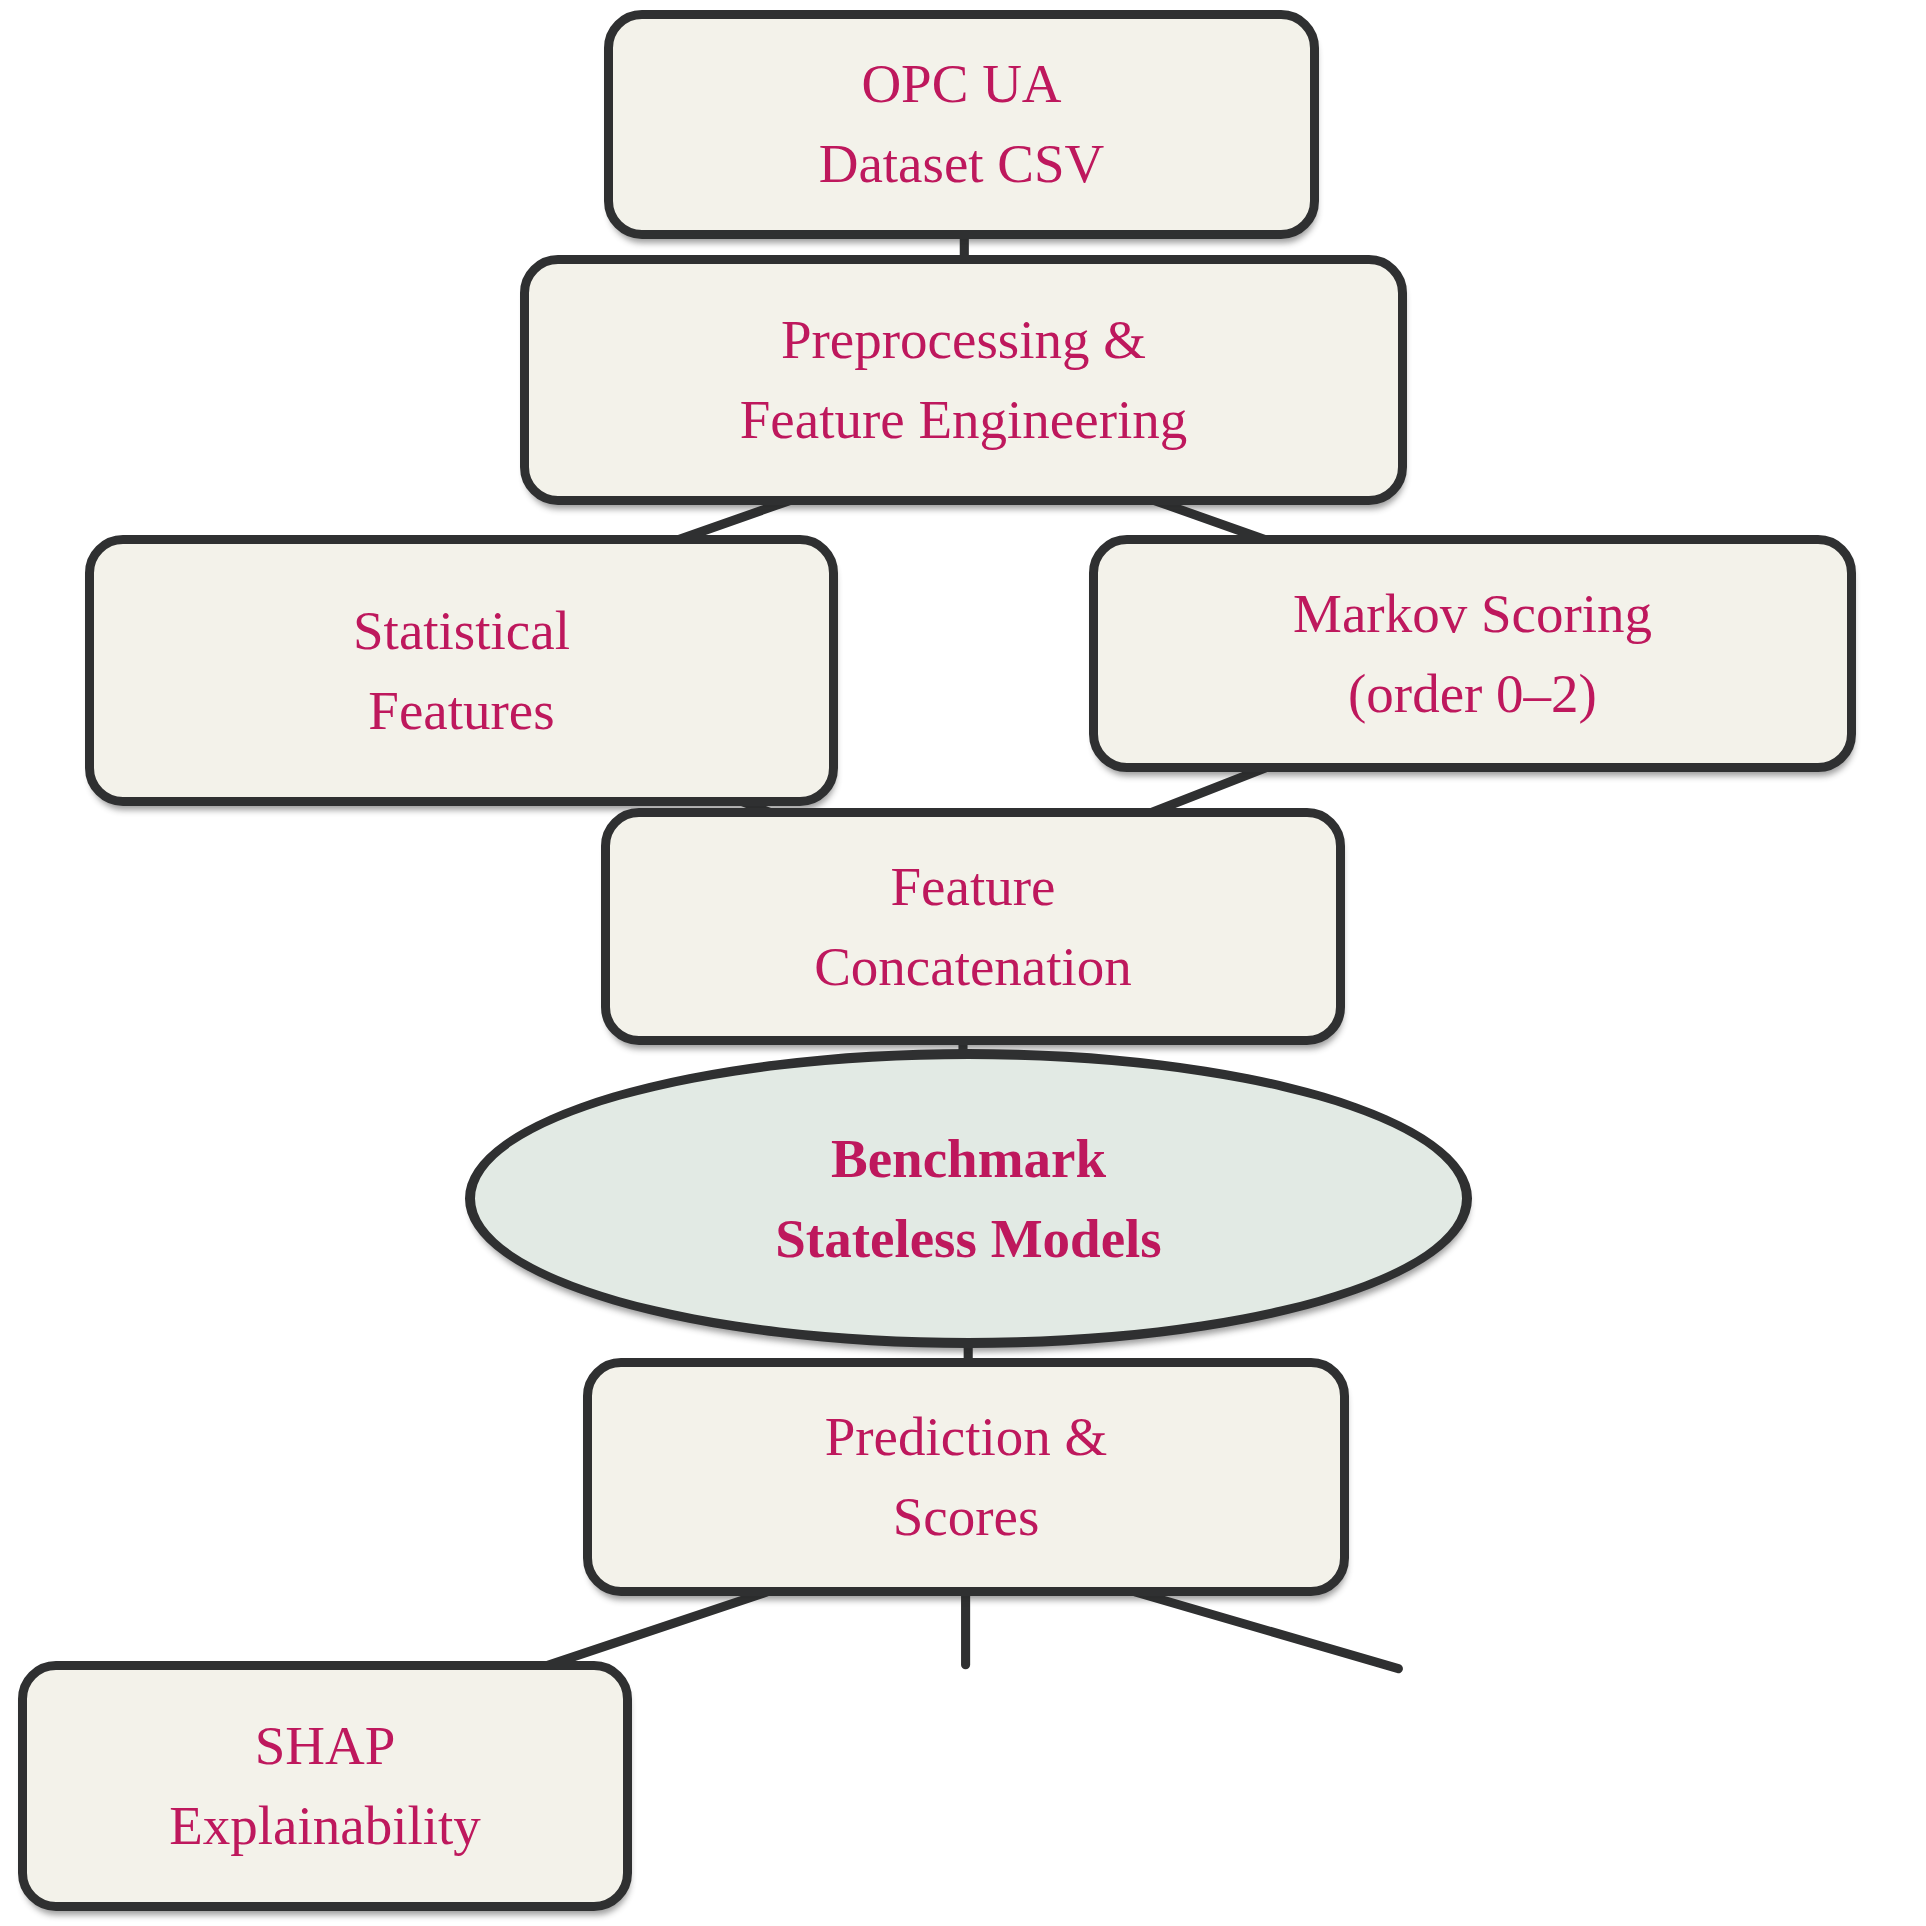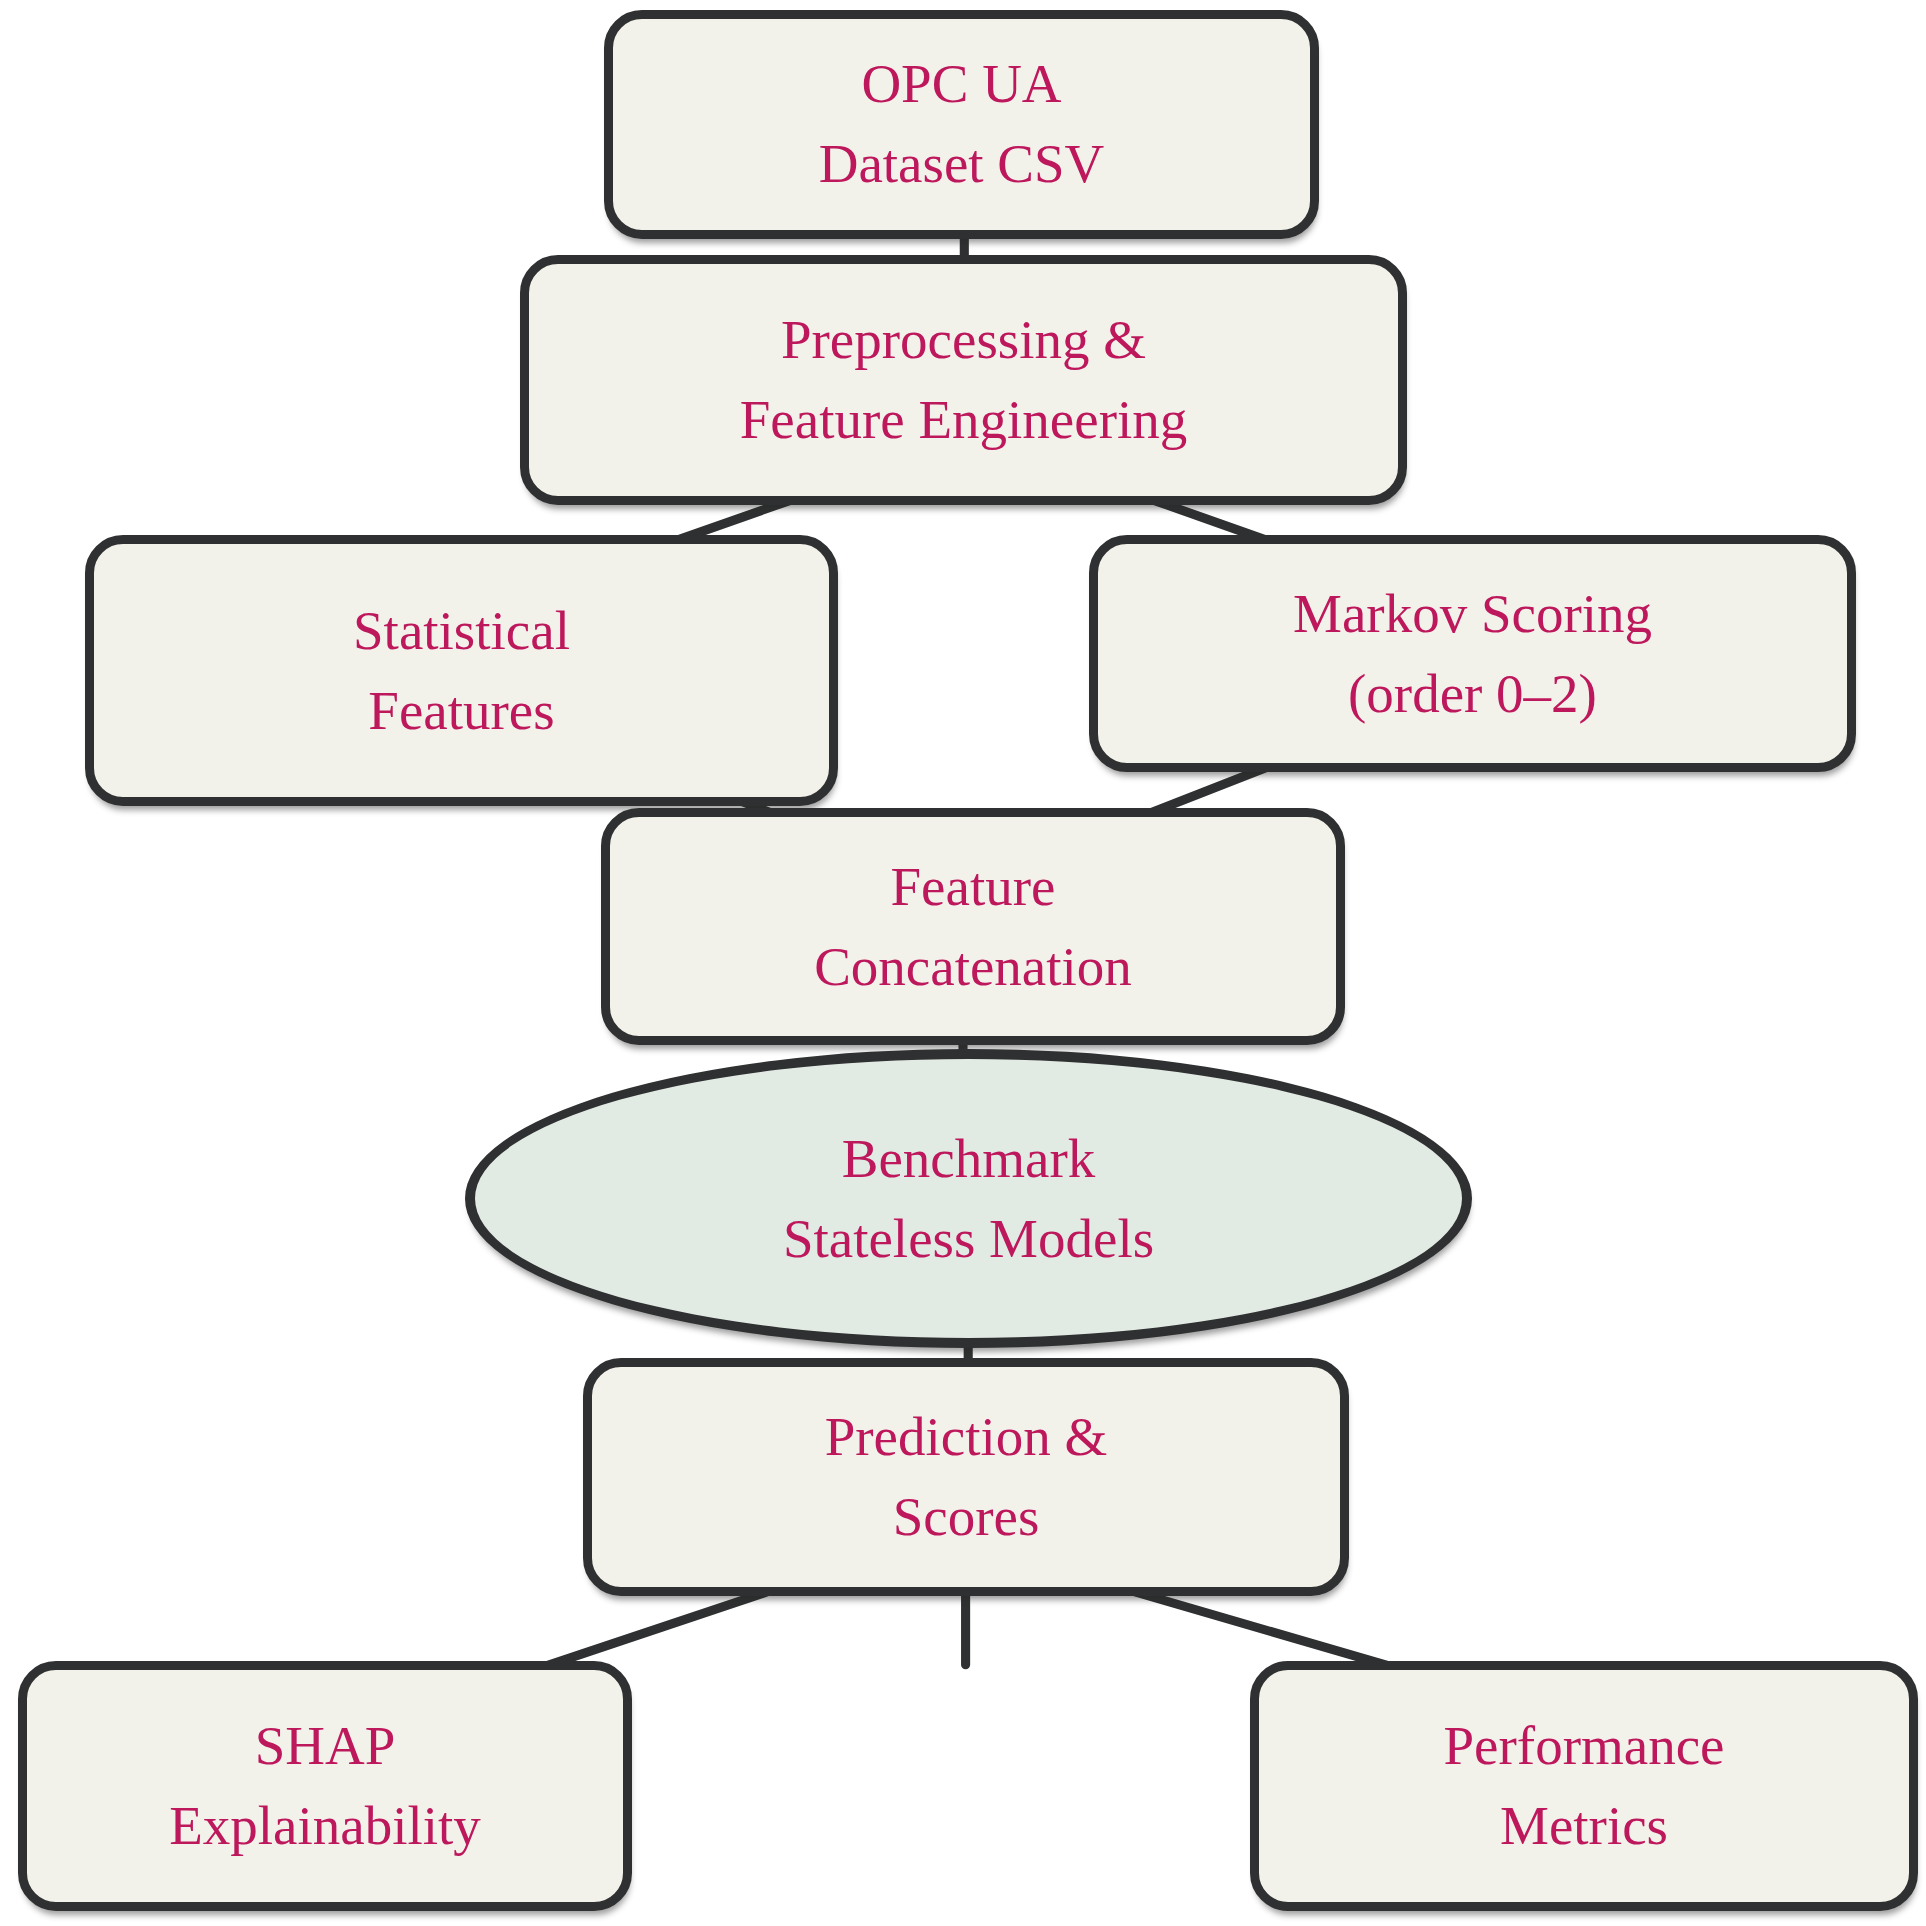--- a/index.html
+++ b/index.html
@@ -40,21 +40,21 @@
     color: #be185d;
     font-size: 55px;
     line-height: 1.45;
     white-space: pre-line;
     box-shadow: 1.3px 7.8px 6.5px -3.9px rgba(40, 40, 40, 0.45);
   }
   .node.ellipse {
     background: #e2eae4;
     border-radius: 50%;
     border-width: 10.4px;
-    font-weight: normal;
+    font-weight: bold;
   }
   
   #node-opc      { left: 604px;  top: 9.7px;   width: 715px; height: 229px; }
   #node-prep     { left: 520px;  top: 255px;  width: 887px; height: 250px; }
   #node-stat     { left: 85px;  top: 535px;  width: 753px; height: 271px; }
   #node-markov   { left: 1089px; top: 535px;  width: 767px; height: 237px; }
   #node-concat   { left: 601px;  top: 808px; width: 744px; height: 237px; }
   #node-benchmark{ left: 465px;  top: 1049px; width: 1007px; height: 299px; }
   #node-pred     { left: 583px;  top: 1358px; width: 766px; height: 238px; }
   #node-shap     { left: 18px;   top: 1661px; width: 614px;  height: 250px; }
@@ -113,19 +113,15 @@
     <span>Prediction &amp;
 Scores</span>
   </div>
 
   <div class="node" id="node-shap">
     <span>SHAP
 Explainability</span>
   </div>
 
 
-  <div class="node" id="node-metrics">
-    <span>Performance
-Metrics</span>
-  </div>
 
 </div>
 
 
 </body></html>

